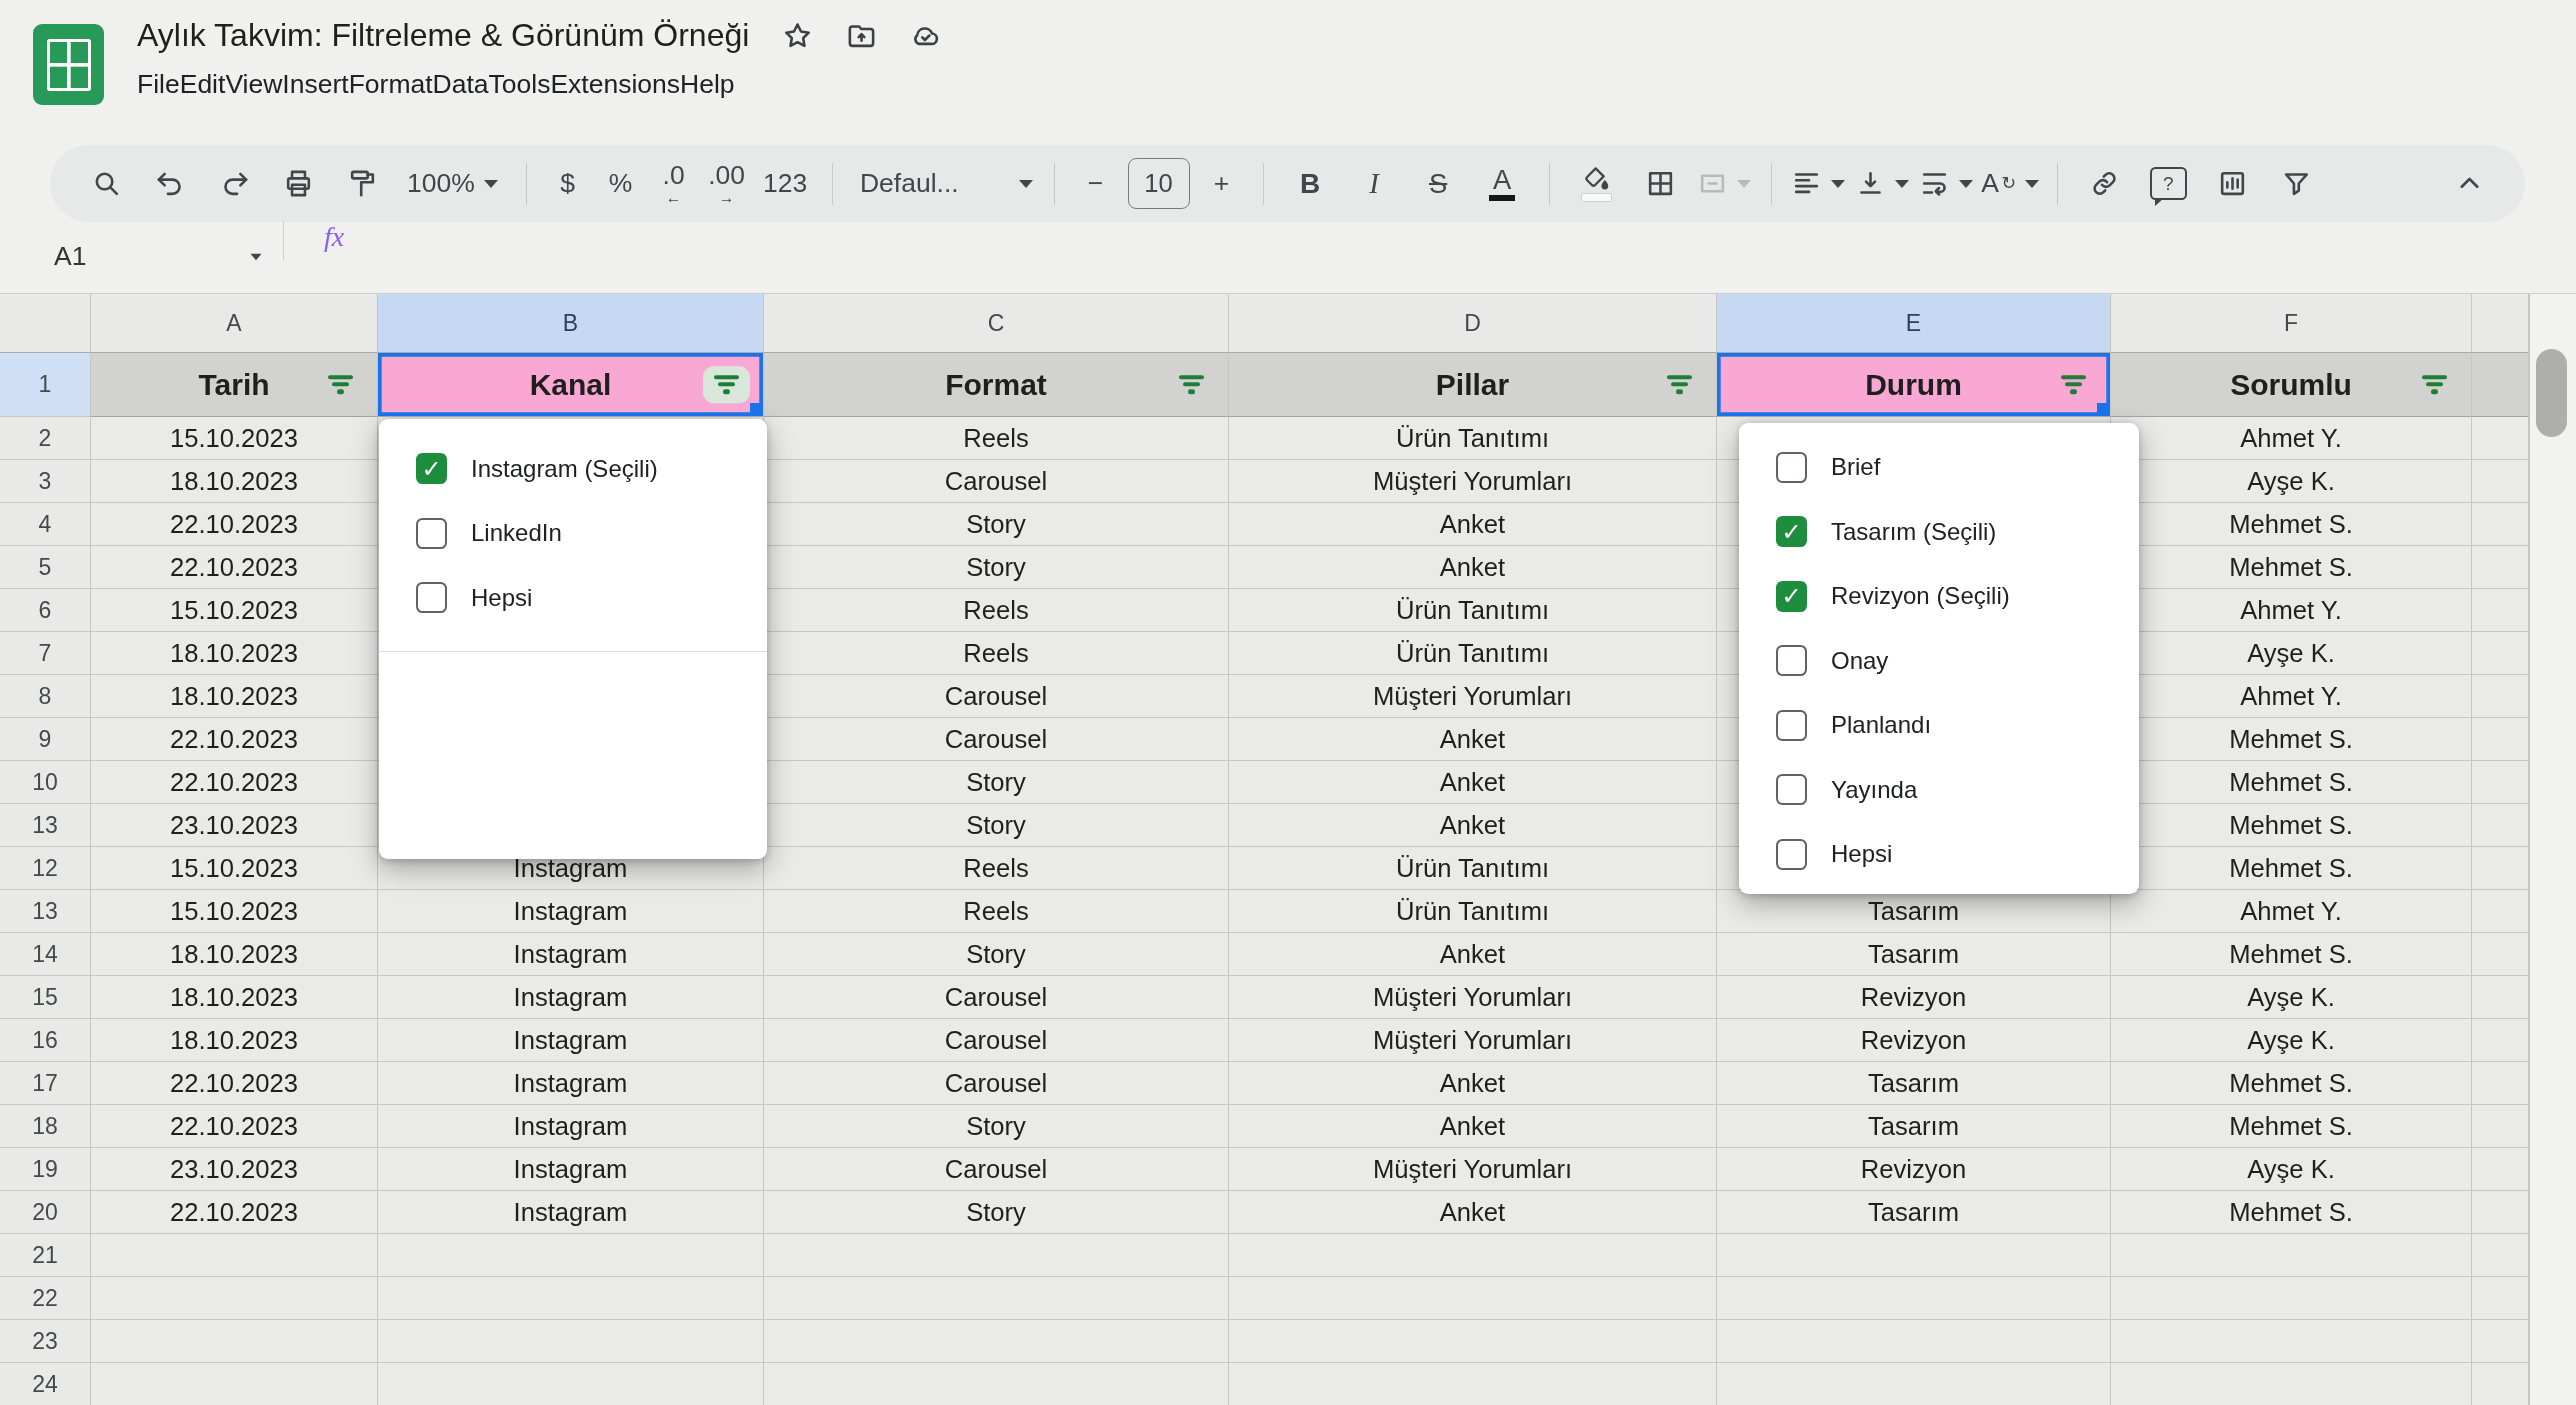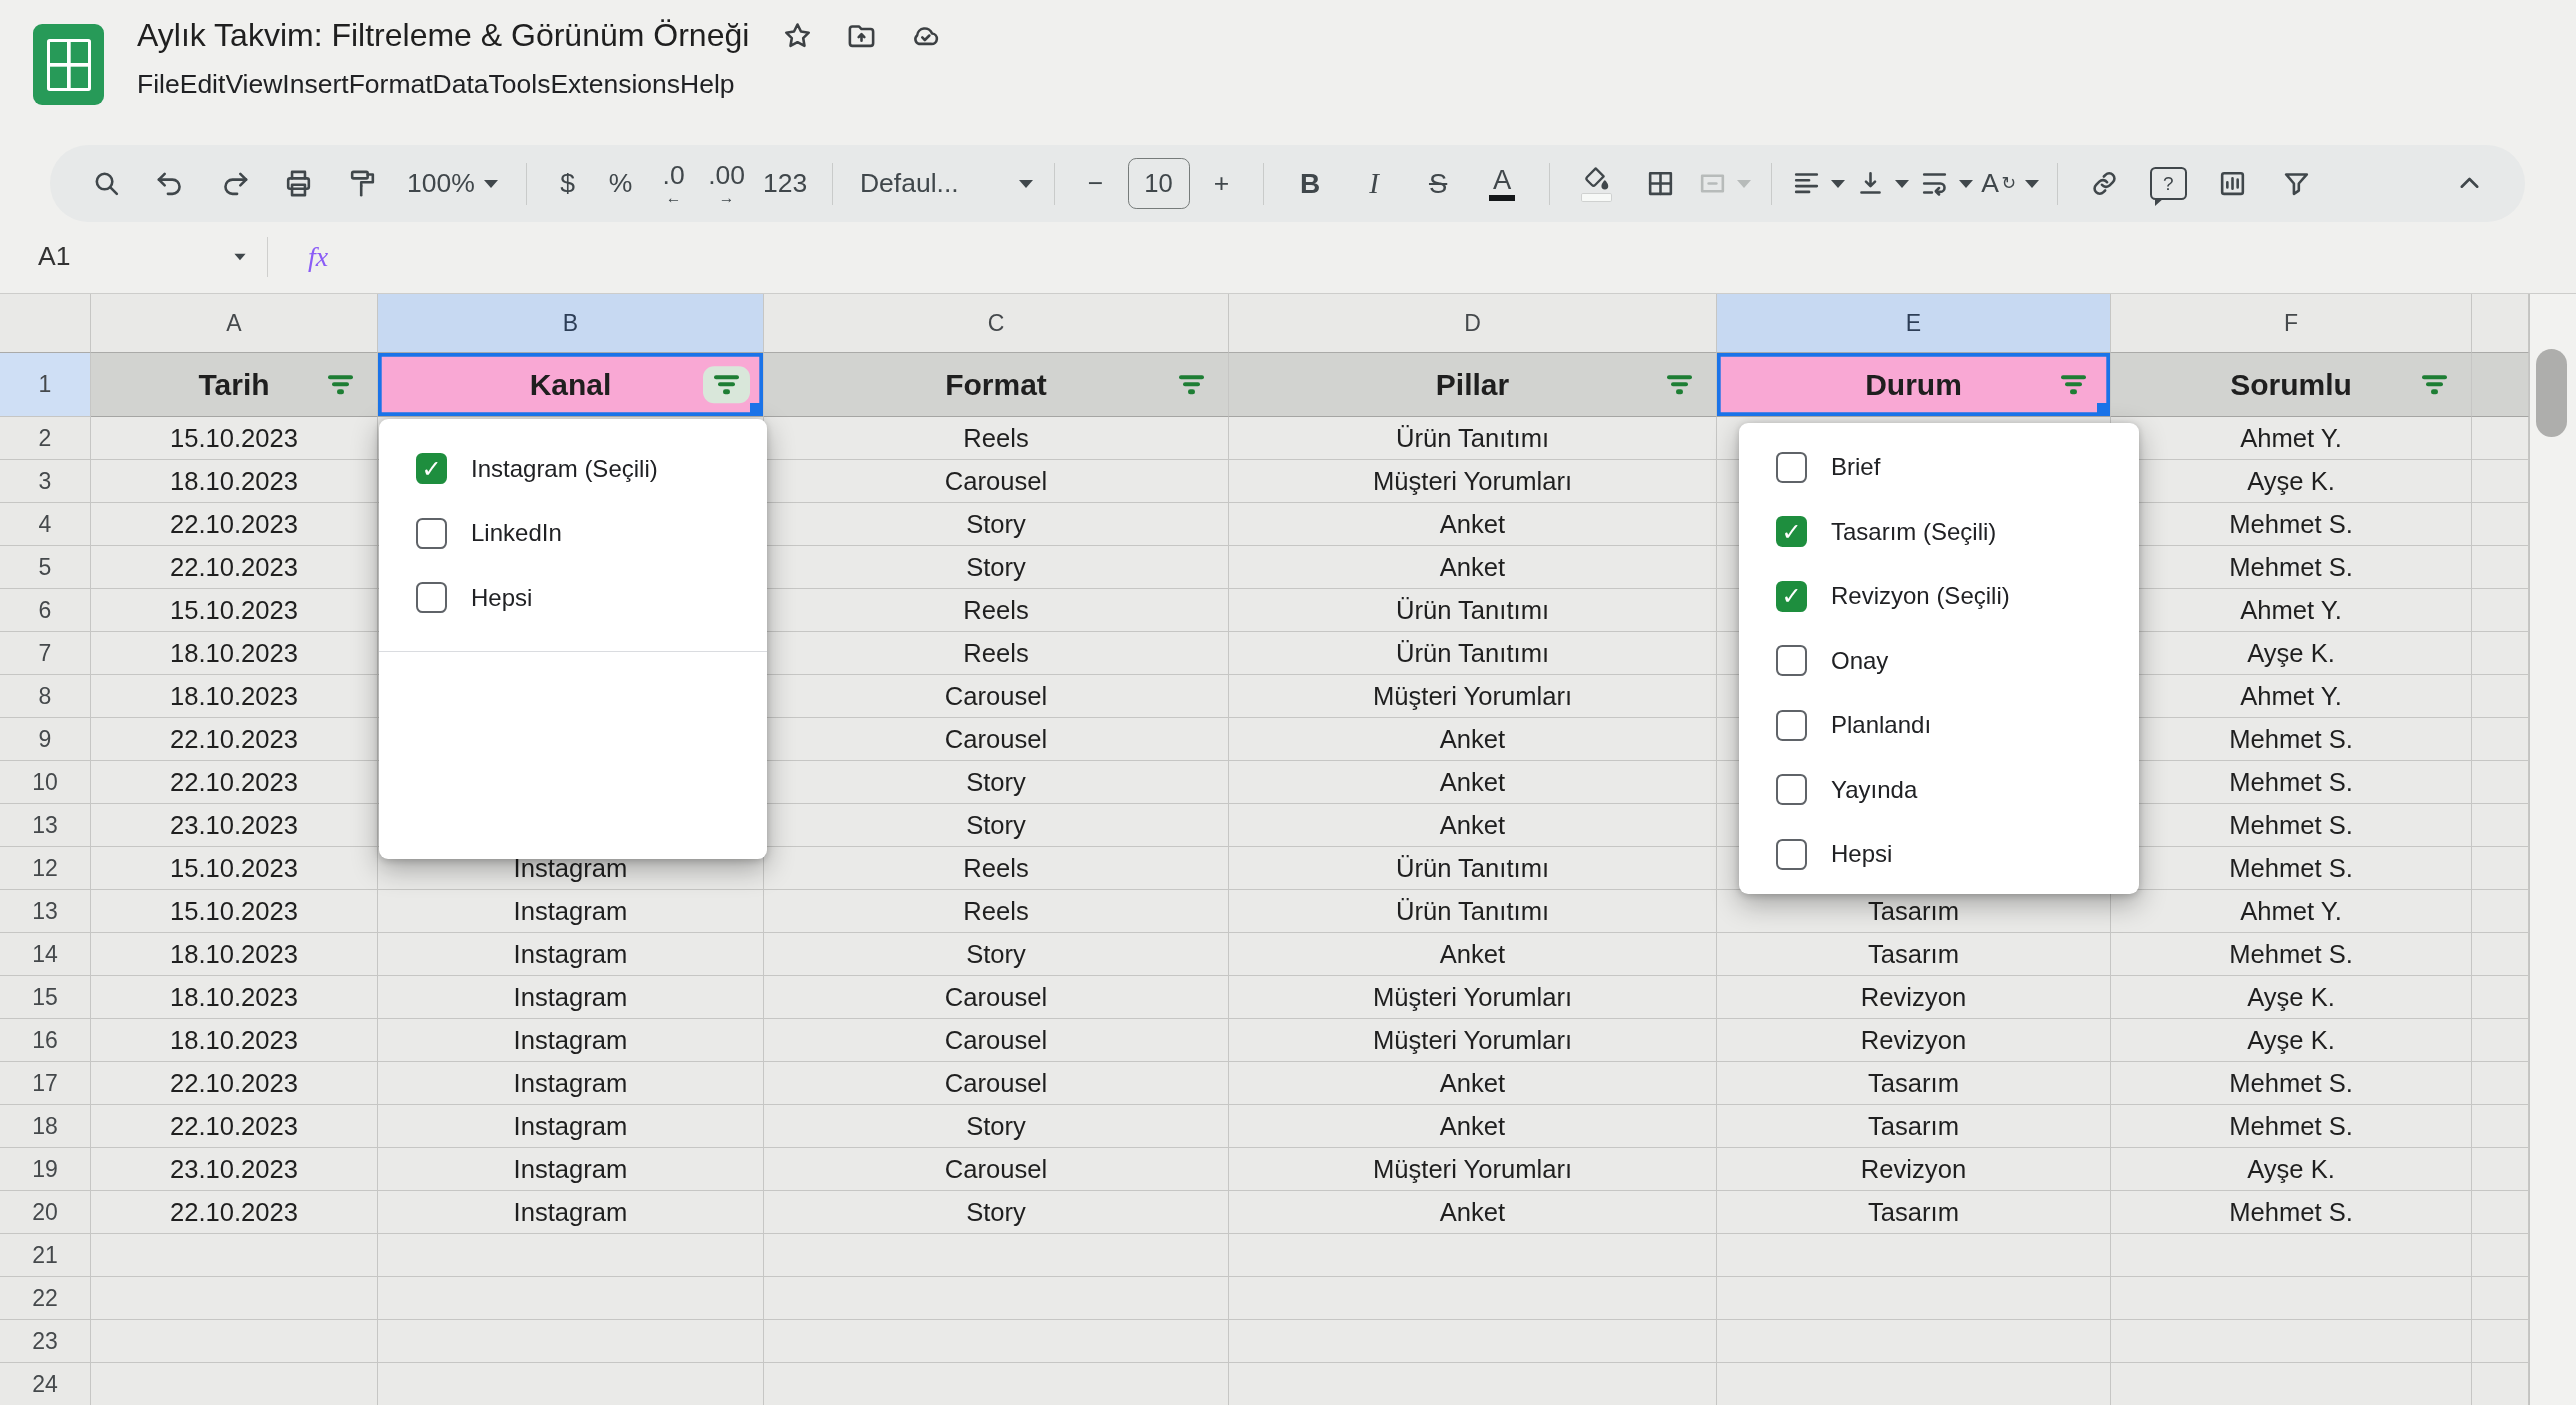--- a/index.html
+++ b/index.html
@@ -38,21 +38,21 @@
   .tcolorI{font-size:27.4px;line-height:1;border-bottom:6.4px solid #15181a;padding:0 3.7px 1.8px 3.7px;}
   .disab{color:#b7bbba;}
   .bubble{width:33px;height:29px;border:2.3px solid #40474b;border-radius:5.5px;display:flex;
     align-items:center;justify-content:center;font-size:19px;position:relative;}
   .bubble::after{content:"";position:absolute;left:2.7px;bottom:-8.2px;width:0;height:0;
     border-top:8.2px solid #40474b;border-right:9.1px solid transparent;}
   .spacer{flex:1 1 auto;}
   .fillwrap{display:flex;flex-direction:column;align-items:center;}
   .fillbar{width:29px;height:6.4px;background:#f7f9f7;border:0.9px solid #cfd1d0;border-radius:1.8px;margin-top:0.9px;}
   
-  #formulabar{position:absolute;left:0;top:221px;width:2560px;height:71px;display:flex;align-items:center;}
+  #formulabar{position:absolute;left:16px;top:221px;width:2560px;height:71px;display:flex;}
   #namebox{display:flex;align-items:center;width:229px;padding-left:38px;font-size:26.5px;color:#333;}
   #namebox .caret{margin-left:auto;margin-right:20px;transform:scale(.8);}
   .vdiv{width:0.9px;height:40px;background:#cfcfcd;}
   #fx{margin-left:40px;font-style:italic;font-family:"Liberation Serif","DejaVu Serif",serif;
     font-size:28px;color:#8b5cf6;}
   
   #sheet{position:absolute;left:0;top:293px;width:2576px;height:1112px;background:#eaeae8;
     overflow:hidden;border-top:0.9px solid #cdcdcb;}
   #grid{position:absolute;left:0;top:0;width:2529px;display:grid;
     grid-template-columns:91px 287px 386px 465px 488px 394px 361px 57px;

